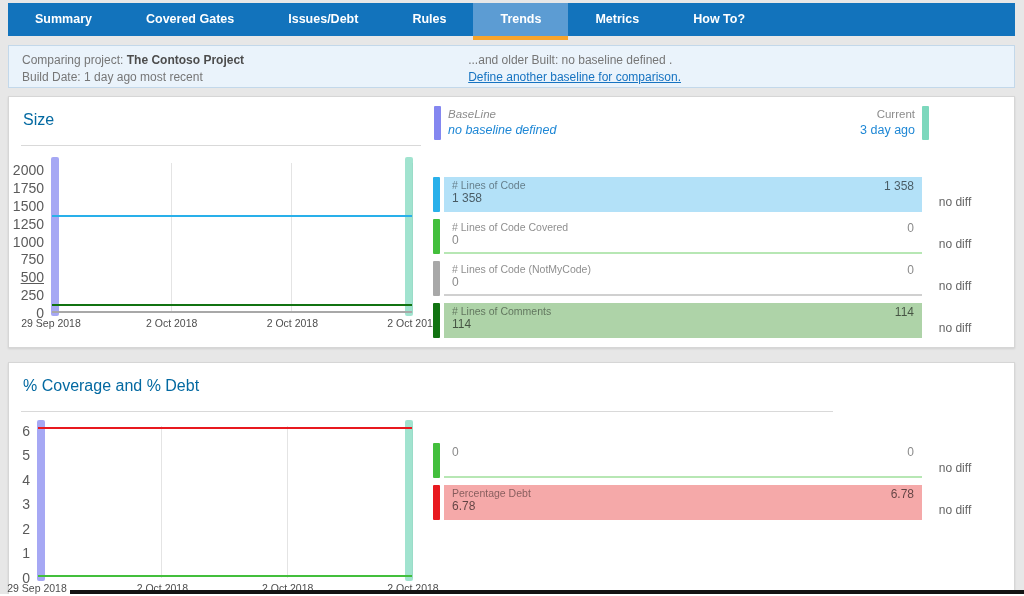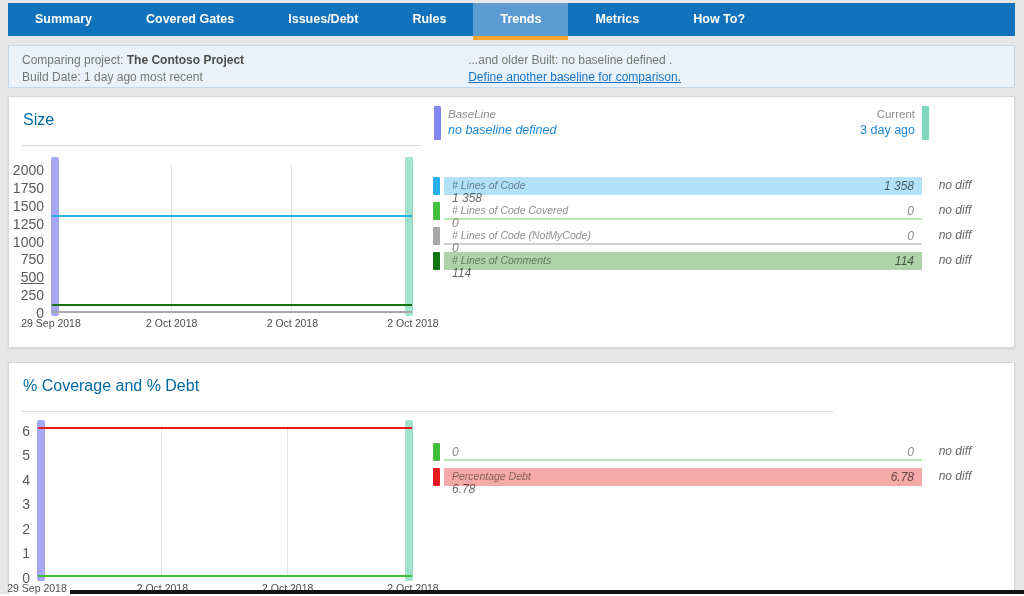--- a/index.html
+++ b/index.html
@@ -71,21 +71,21 @@
   .chart-cov  .plotarea { margin-left:18px; height:152px; }
   .gridline { position:absolute; top:0; bottom:0; width:1px; background:#e4e4e4; }
   .series-line { position:absolute; left:1px; right:1px; height:2px; transform:translateY(-1px); }
   .marker-bar { position:absolute; top:-6px; bottom:-3px; width:8px; border-radius:2px; opacity:.72; }
   .xaxis { position:relative; margin-left:32px; height:14px; margin-top:4px; }
   .chart-cov .xaxis { margin-left:18px; }
   .xlabel { position:absolute; top:0; transform:translateX(-50%); font-size:10.5px; color:#4e4e4e; white-space:nowrap; }
 
   
   .metric-rows { position:absolute; left:424px; right:26px; top:80px; }
-  .metric-row { display:flex; margin-bottom:7px; height:18px;font-style:italic; }
+  .metric-row { display:flex; margin-bottom:7px; height:35px; }
   .metric-row .cbar { width:7px; margin-right:4px; border-radius:1px; }
   .metric-row .box {
     flex:1; position:relative; padding:2px 8px 1px;
     font-size:10.5px; color:#8f8f8f; line-height:12px;
   }
   .metric-row .box .val { font-size:12px; color:#8a8a8a; margin-top:1px; }
   .metric-row .box .rval { position:absolute; right:8px; top:3px; font-size:12px; color:#8a8a8a; }
   .metric-row.filled .box { color:rgba(0,0,0,.46); }
   .metric-row.filled .box .val,
   .metric-row.filled .box .rval { color:rgba(0,0,0,.60); }

